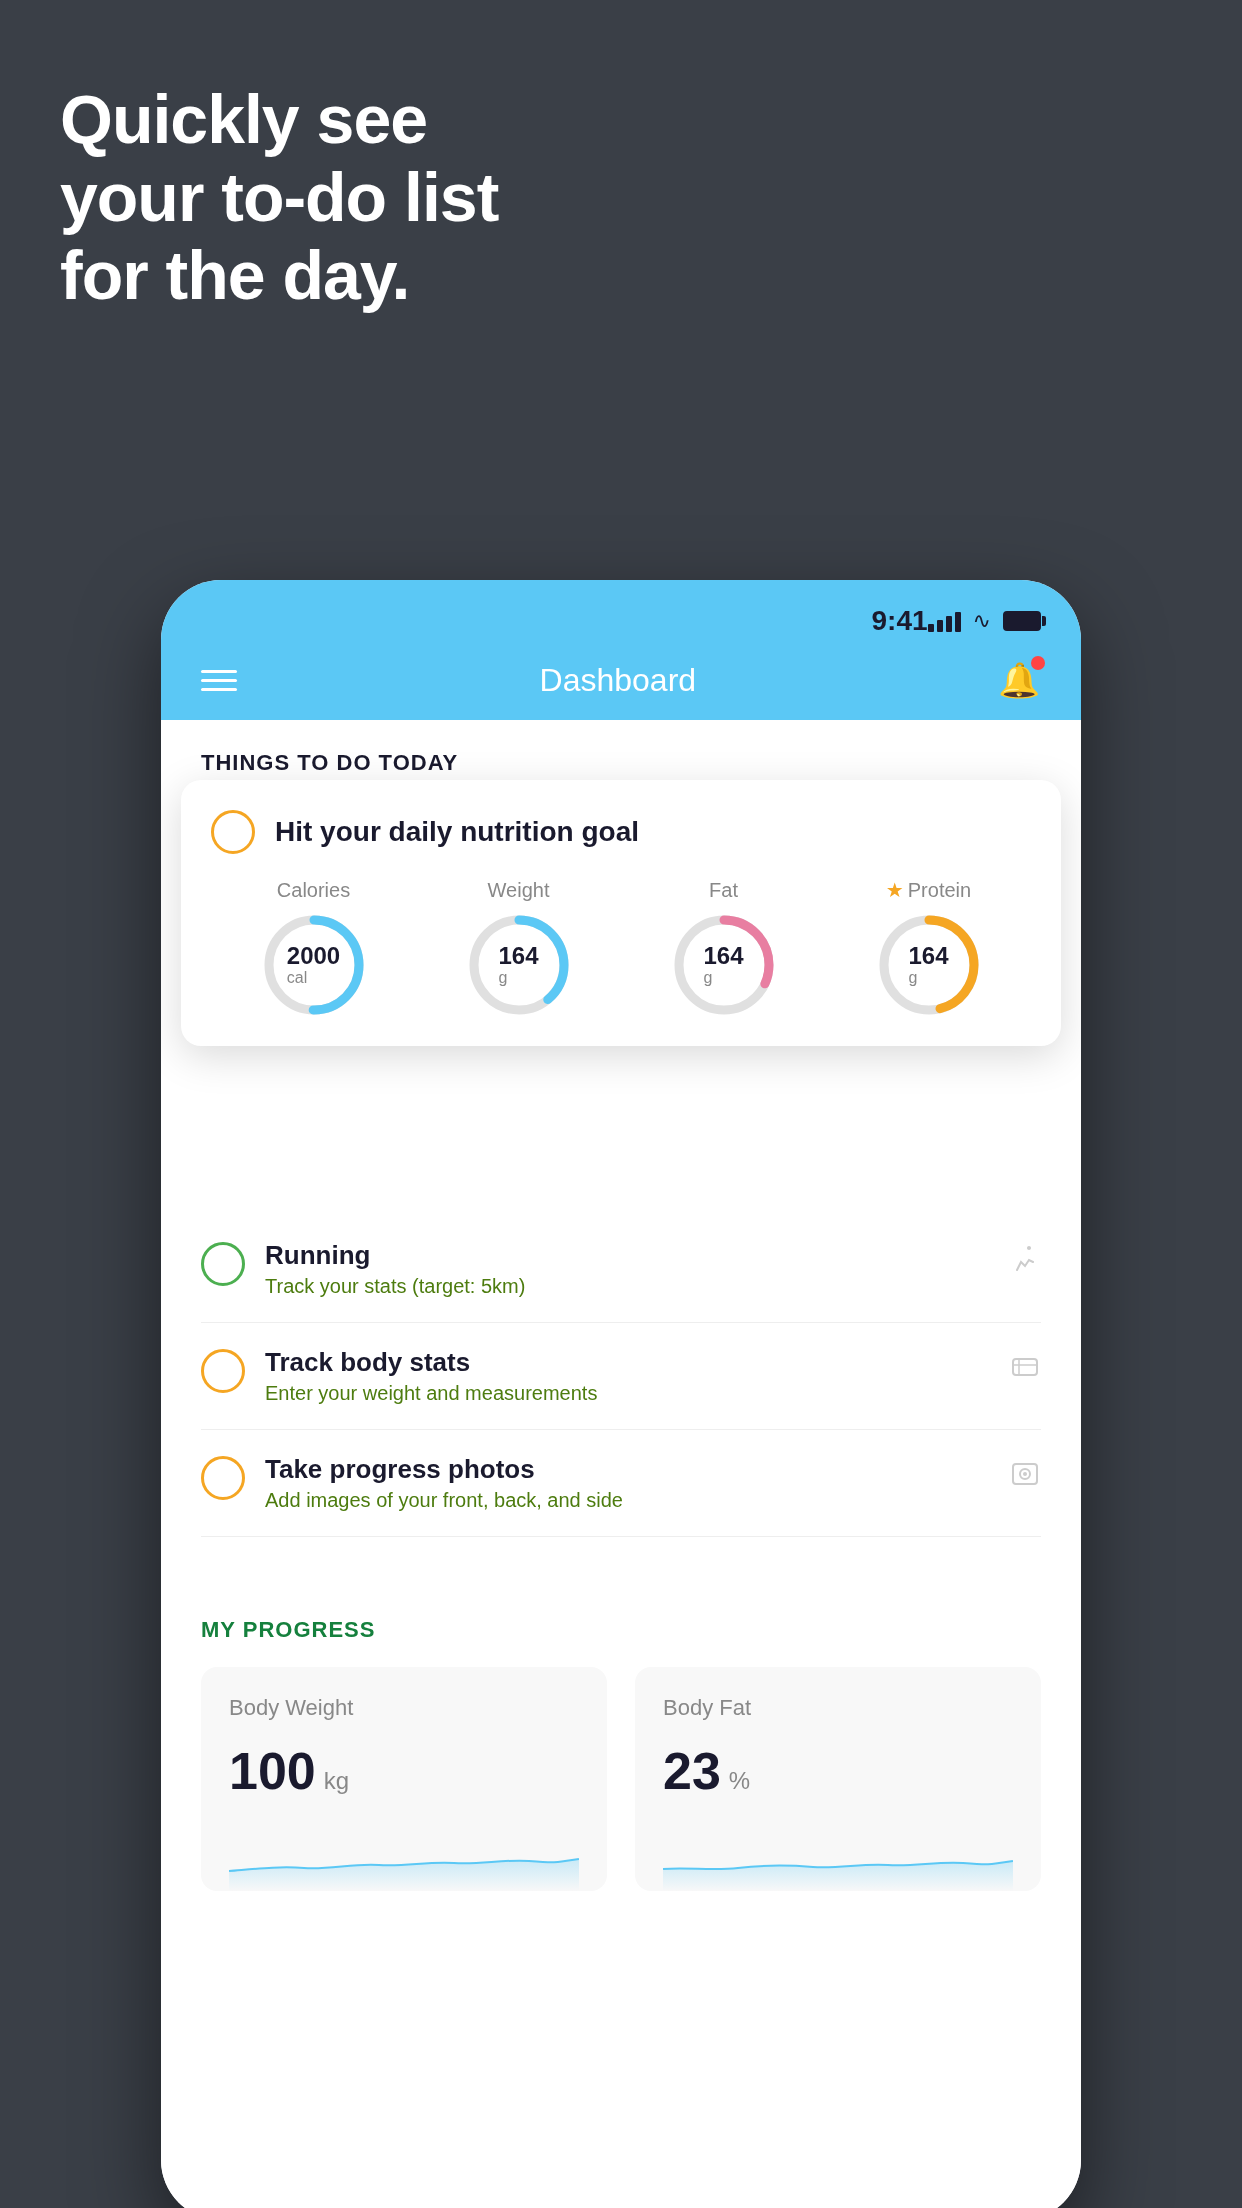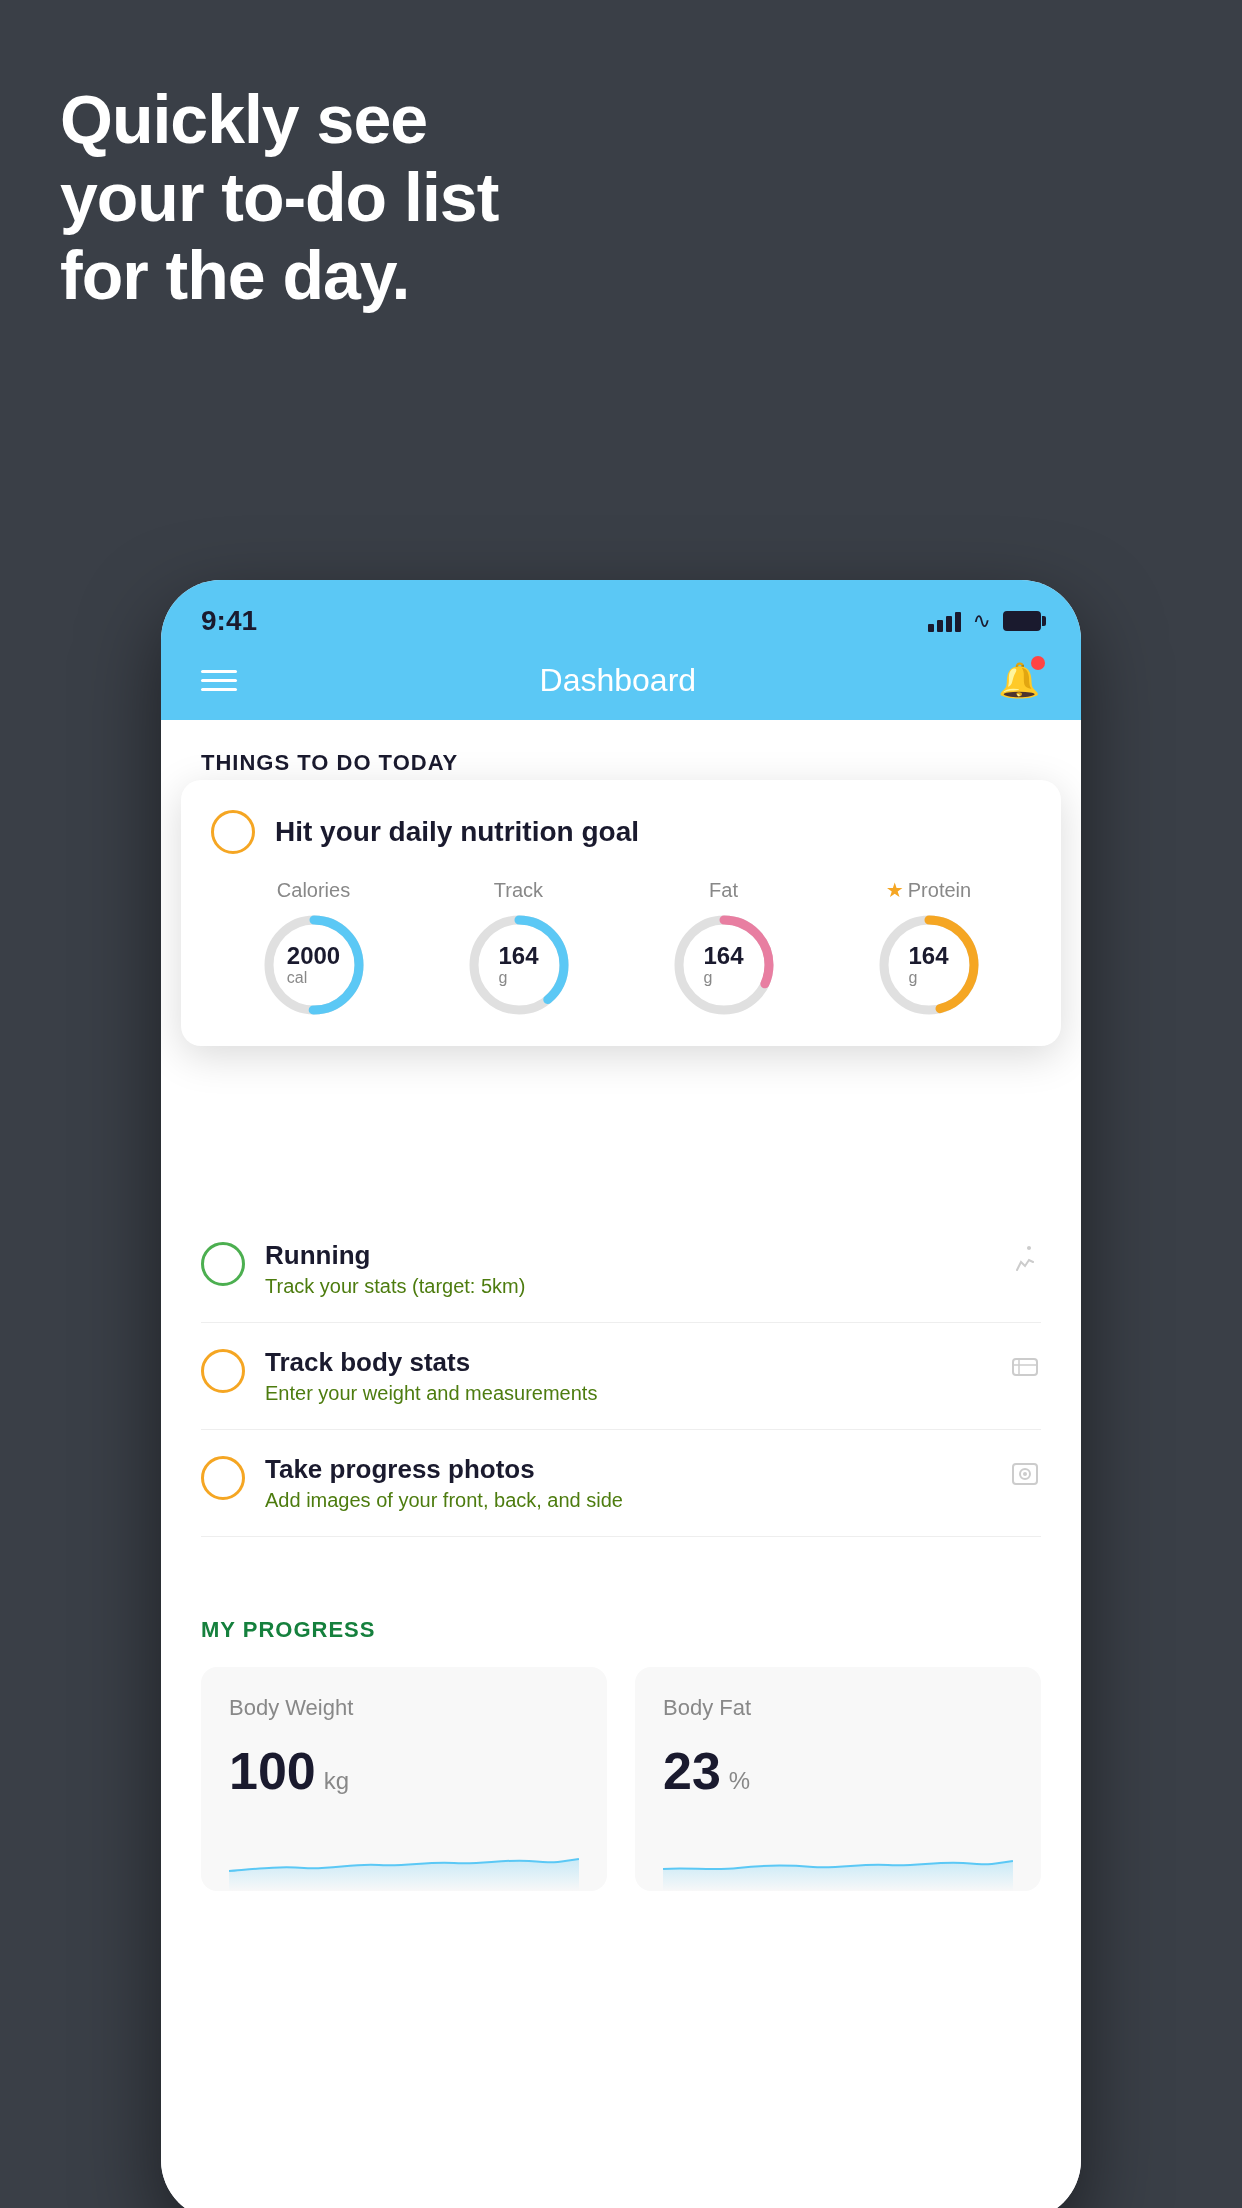--- a/index.html
+++ b/index.html
@@ -35,21 +35,21 @@
       background: #f2f2f7;
       border-radius: 60px;
       overflow: hidden;
       box-shadow: 0 30px 80px rgba(0,0,0,0.5);
     }
 
     
     .status-bar {
       background: #5bc8f5;
       display: flex;
-      justify-content: space-between;
+      justify-content: flex-end;
       align-items: center;
       padding: 32px 40px 10px;
       height: 60px;
     }
     .status-time {
       color: #1a1a2e;
       font-size: 28px;
       font-weight: 600;
     }
     .status-icons {
@@ -380,21 +380,21 @@
               <circle cx="55" cy="55" r="45" fill="none" stroke="#5bc8f5" stroke-width="9" stroke-dasharray="212 283" stroke-dashoffset="70" stroke-linecap="round" transform="rotate(-90 55 55)"></circle>
             </svg>
             <div class="ring-center">
               <div class="ring-value">2000</div>
               <div class="ring-unit">cal</div>
             </div>
           </div>
         </div>
 
         <div class="ring-item">
-          <span class="ring-label">Track</span>
+          <span class="ring-label">Weight</span>
           <div class="ring-svg">
             <svg viewBox="0 0 110 110" width="110" height="110">
               <circle cx="55" cy="55" r="45" fill="none" stroke="#e0e0e0" stroke-width="9"></circle>
               <circle cx="55" cy="55" r="45" fill="none" stroke="#5bc8f5" stroke-width="9" stroke-dasharray="180 283" stroke-dashoffset="70" stroke-linecap="round" transform="rotate(-90 55 55)"></circle>
             </svg>
             <div class="ring-center">
               <div class="ring-value">164</div>
               <div class="ring-unit">g</div>
             </div>
           </div>

